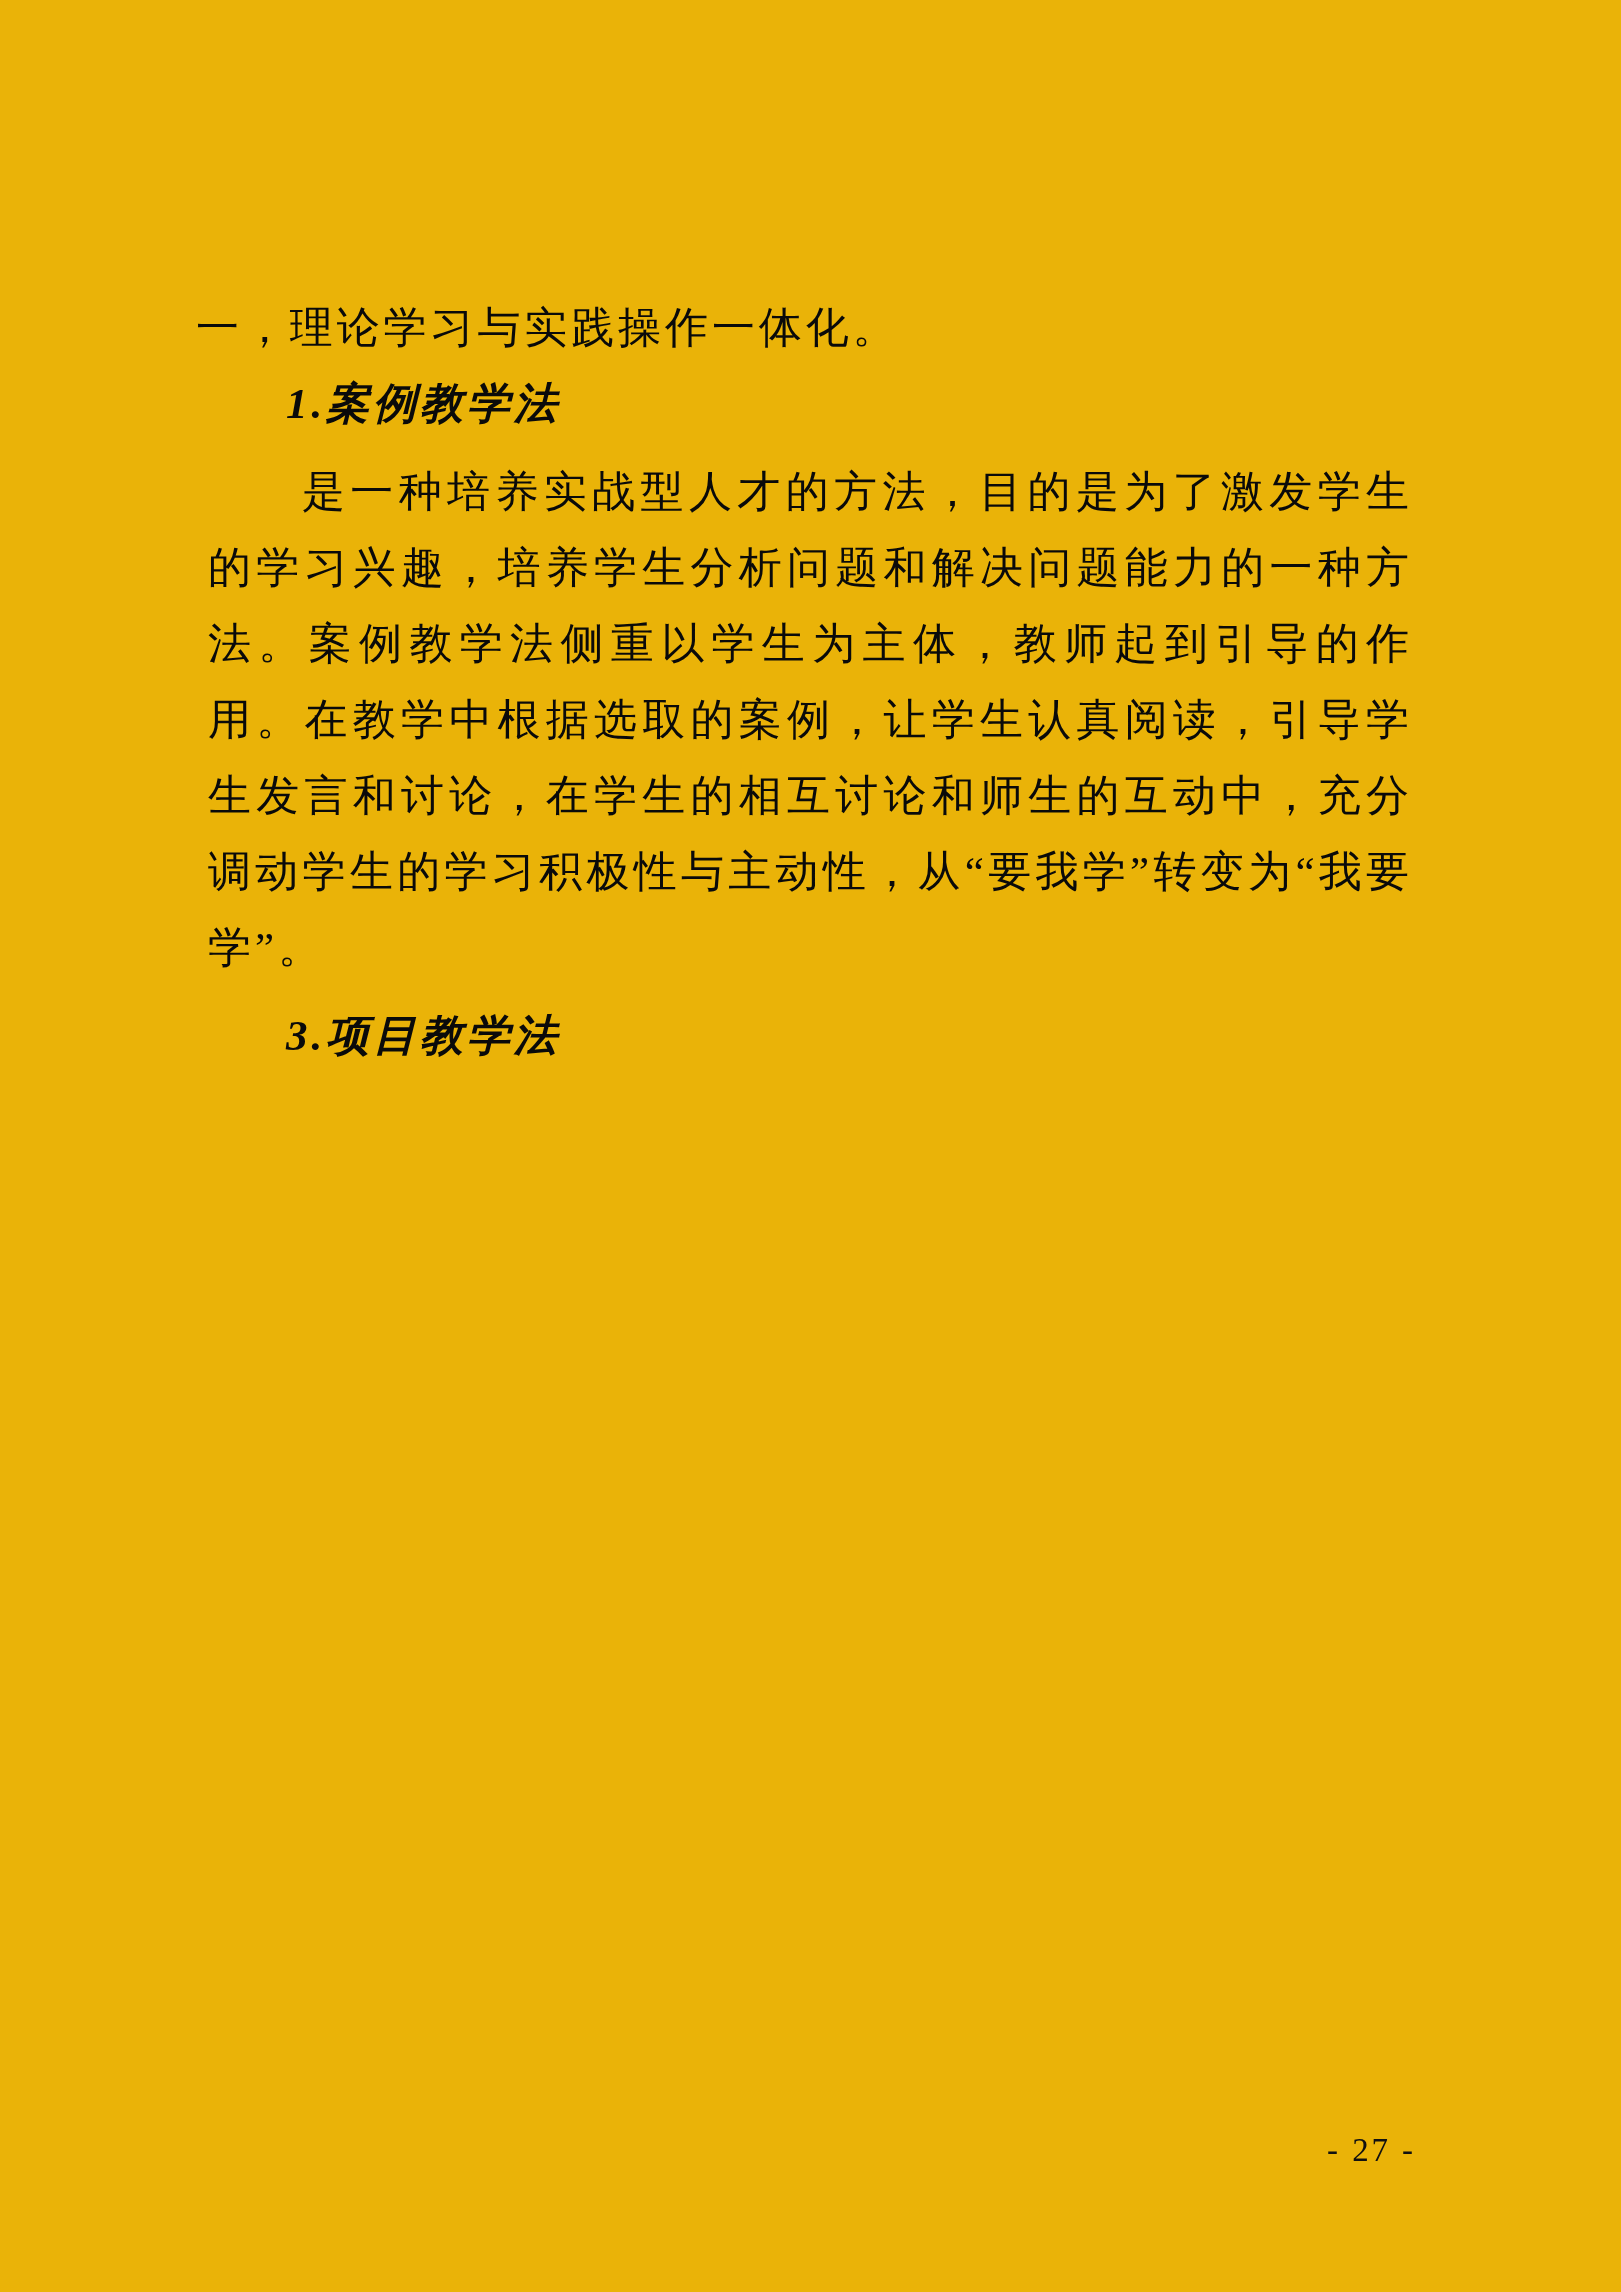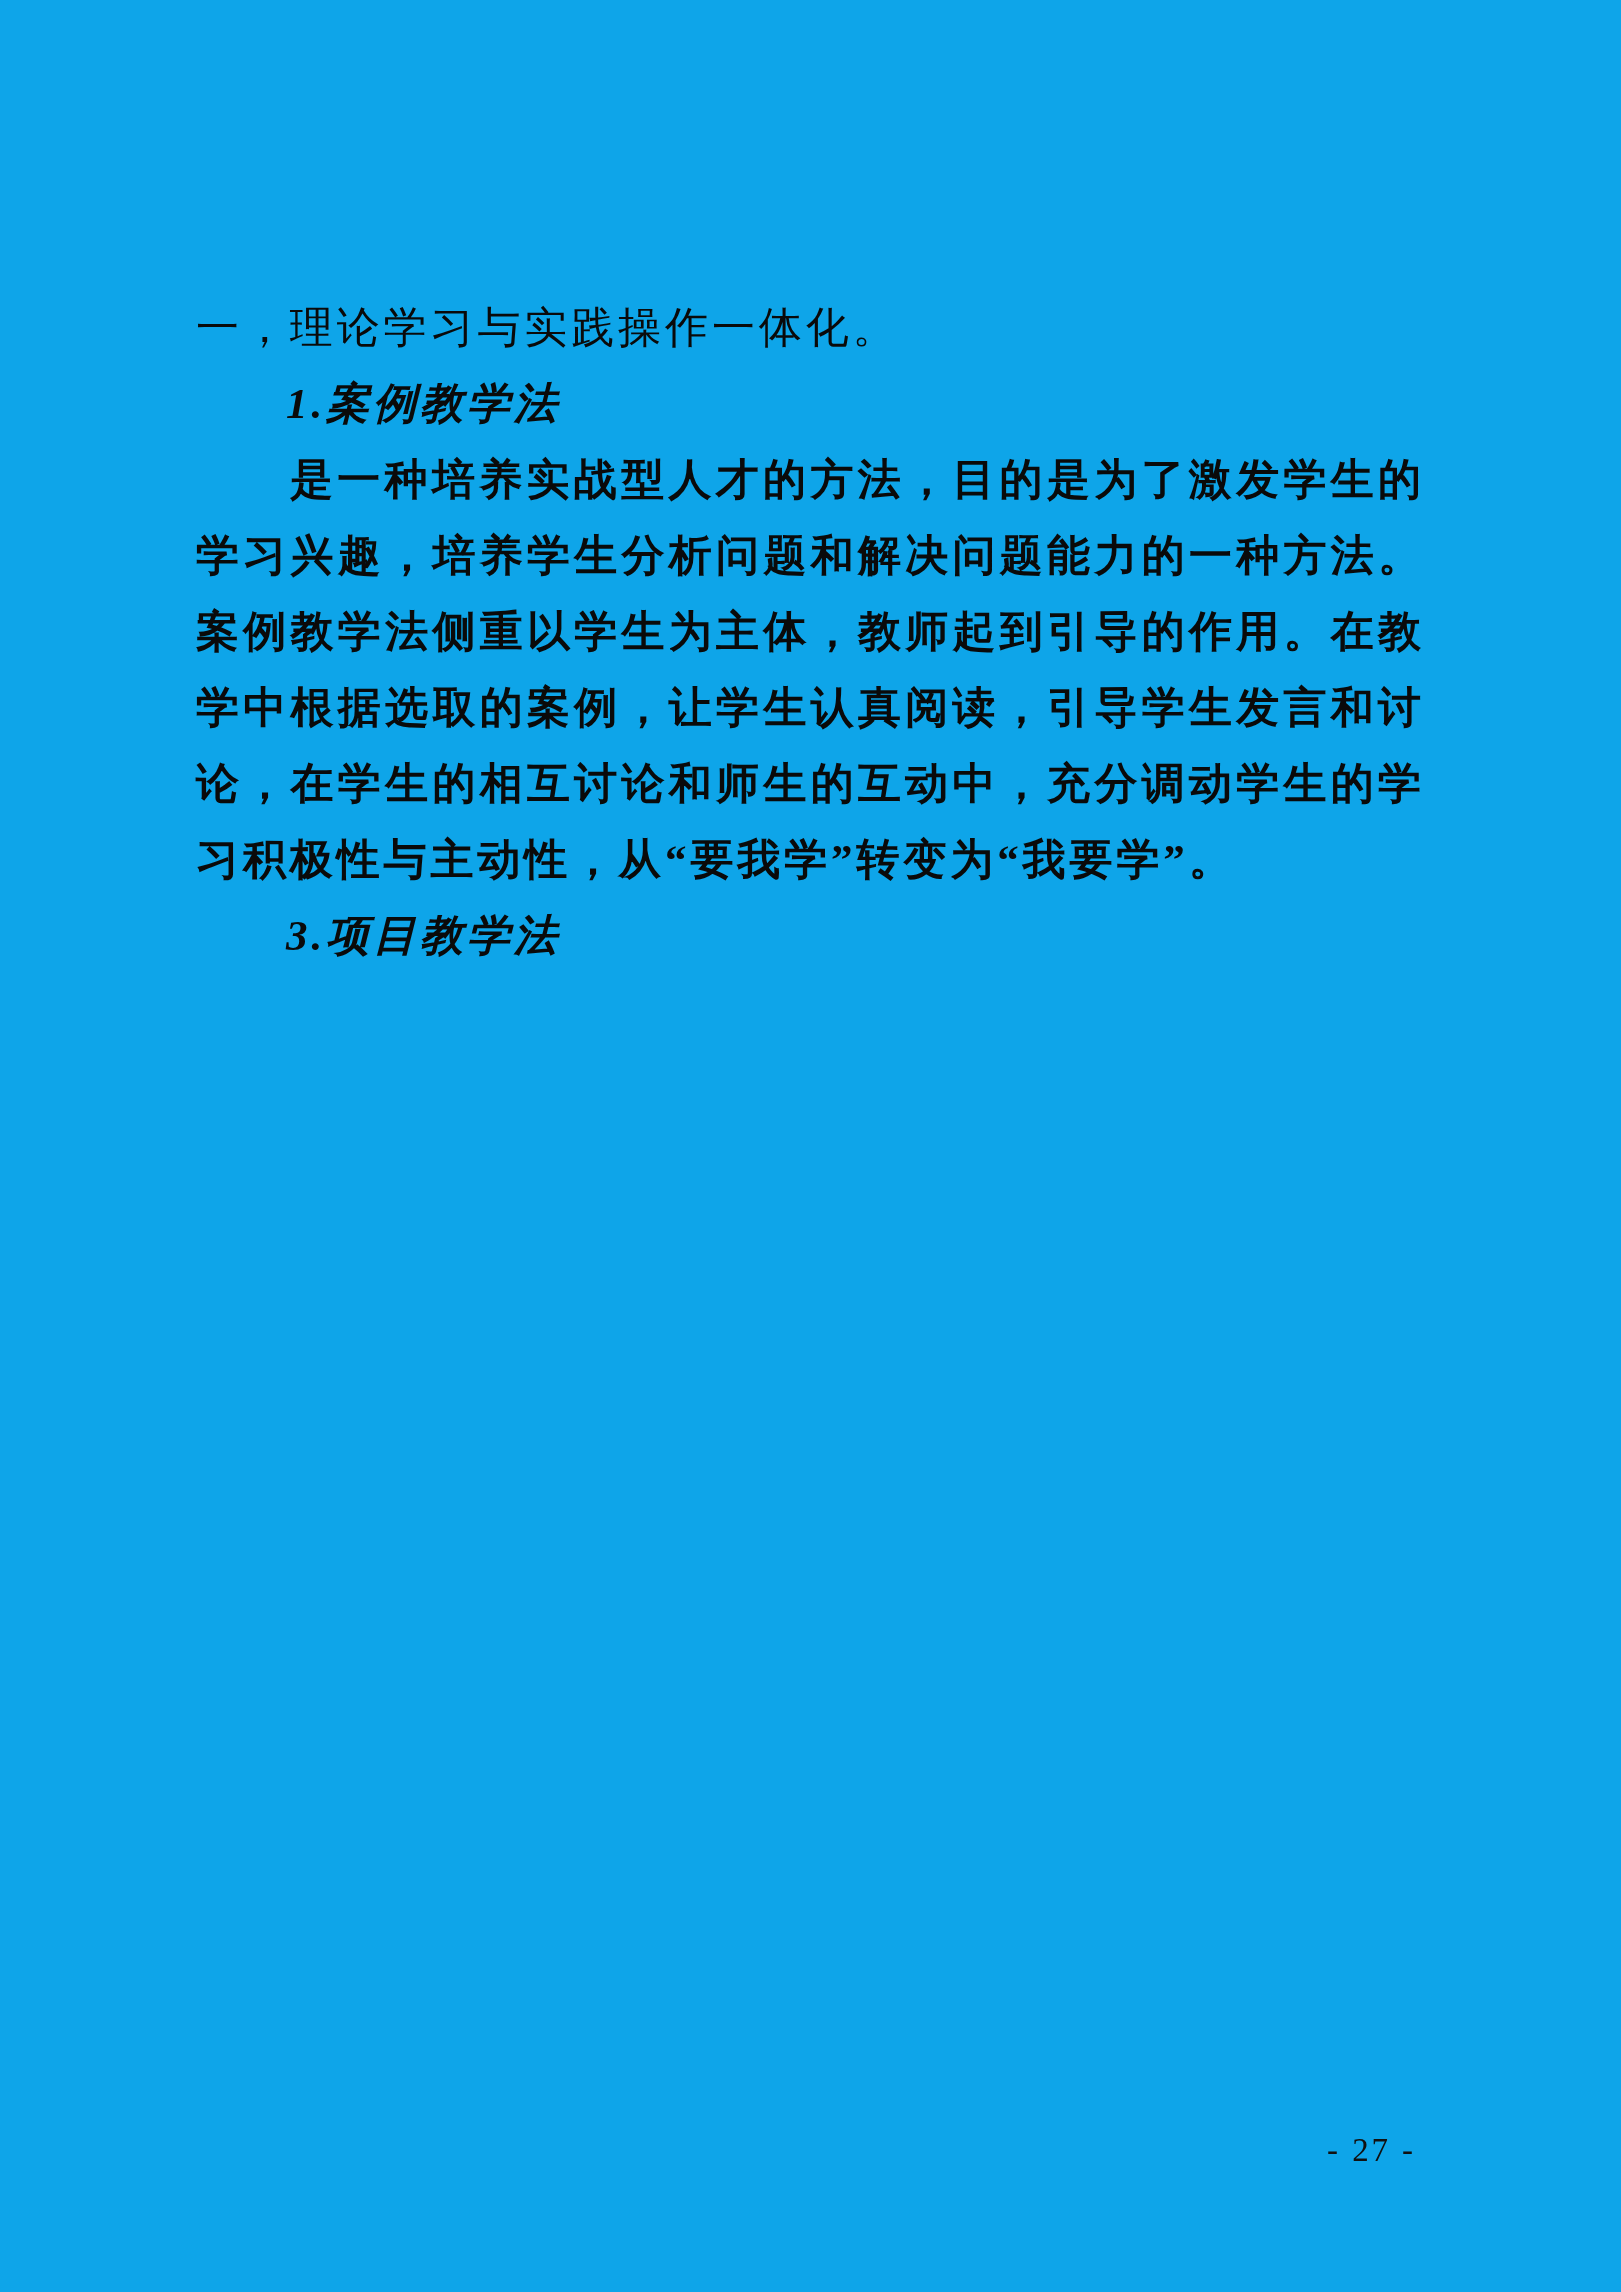--- a/index.html
+++ b/index.html
@@ -5,21 +5,21 @@
   html, body {
     margin: 0;
     padding: 0;
     background: #777;
   }
   .page {
     position: relative;
     width: 1621px;
     height: 2293px;
     margin: 0 auto;
-    background: #0ea5e9;
+    background: #eab308;
     color: #0a0a0a;
     font-family: "Liberation Serif", "DejaVu Serif", serif;
     overflow: hidden;
   }
   .content {
     position: absolute;
     left: 196px;
     right: 196px;
     top: 290px;
   }
@@ -32,29 +32,28 @@
   .heading {
     margin: 0;
     font-size: 43px;
     line-height: 76px;
     letter-spacing: 3.9px;
     font-weight: bold;
     text-indent: 90px;
     font-style: italic;
   }
   .body {
-    margin: 0;
+    margin: 12px;
     font-size: 43px;
     line-height: 76px;
     letter-spacing: 3.9px;
     text-indent: 94px;
     text-align: justify;
     text-justify: inter-character;
     text-align-last: left;
-    font-weight: bold;
   }
   .page-footer {
     position: absolute;
     top: 2129px;
     right: 205px;
     font-size: 33px;
     line-height: 43px;
     letter-spacing: 2.9px;
     color: #111;
   }

